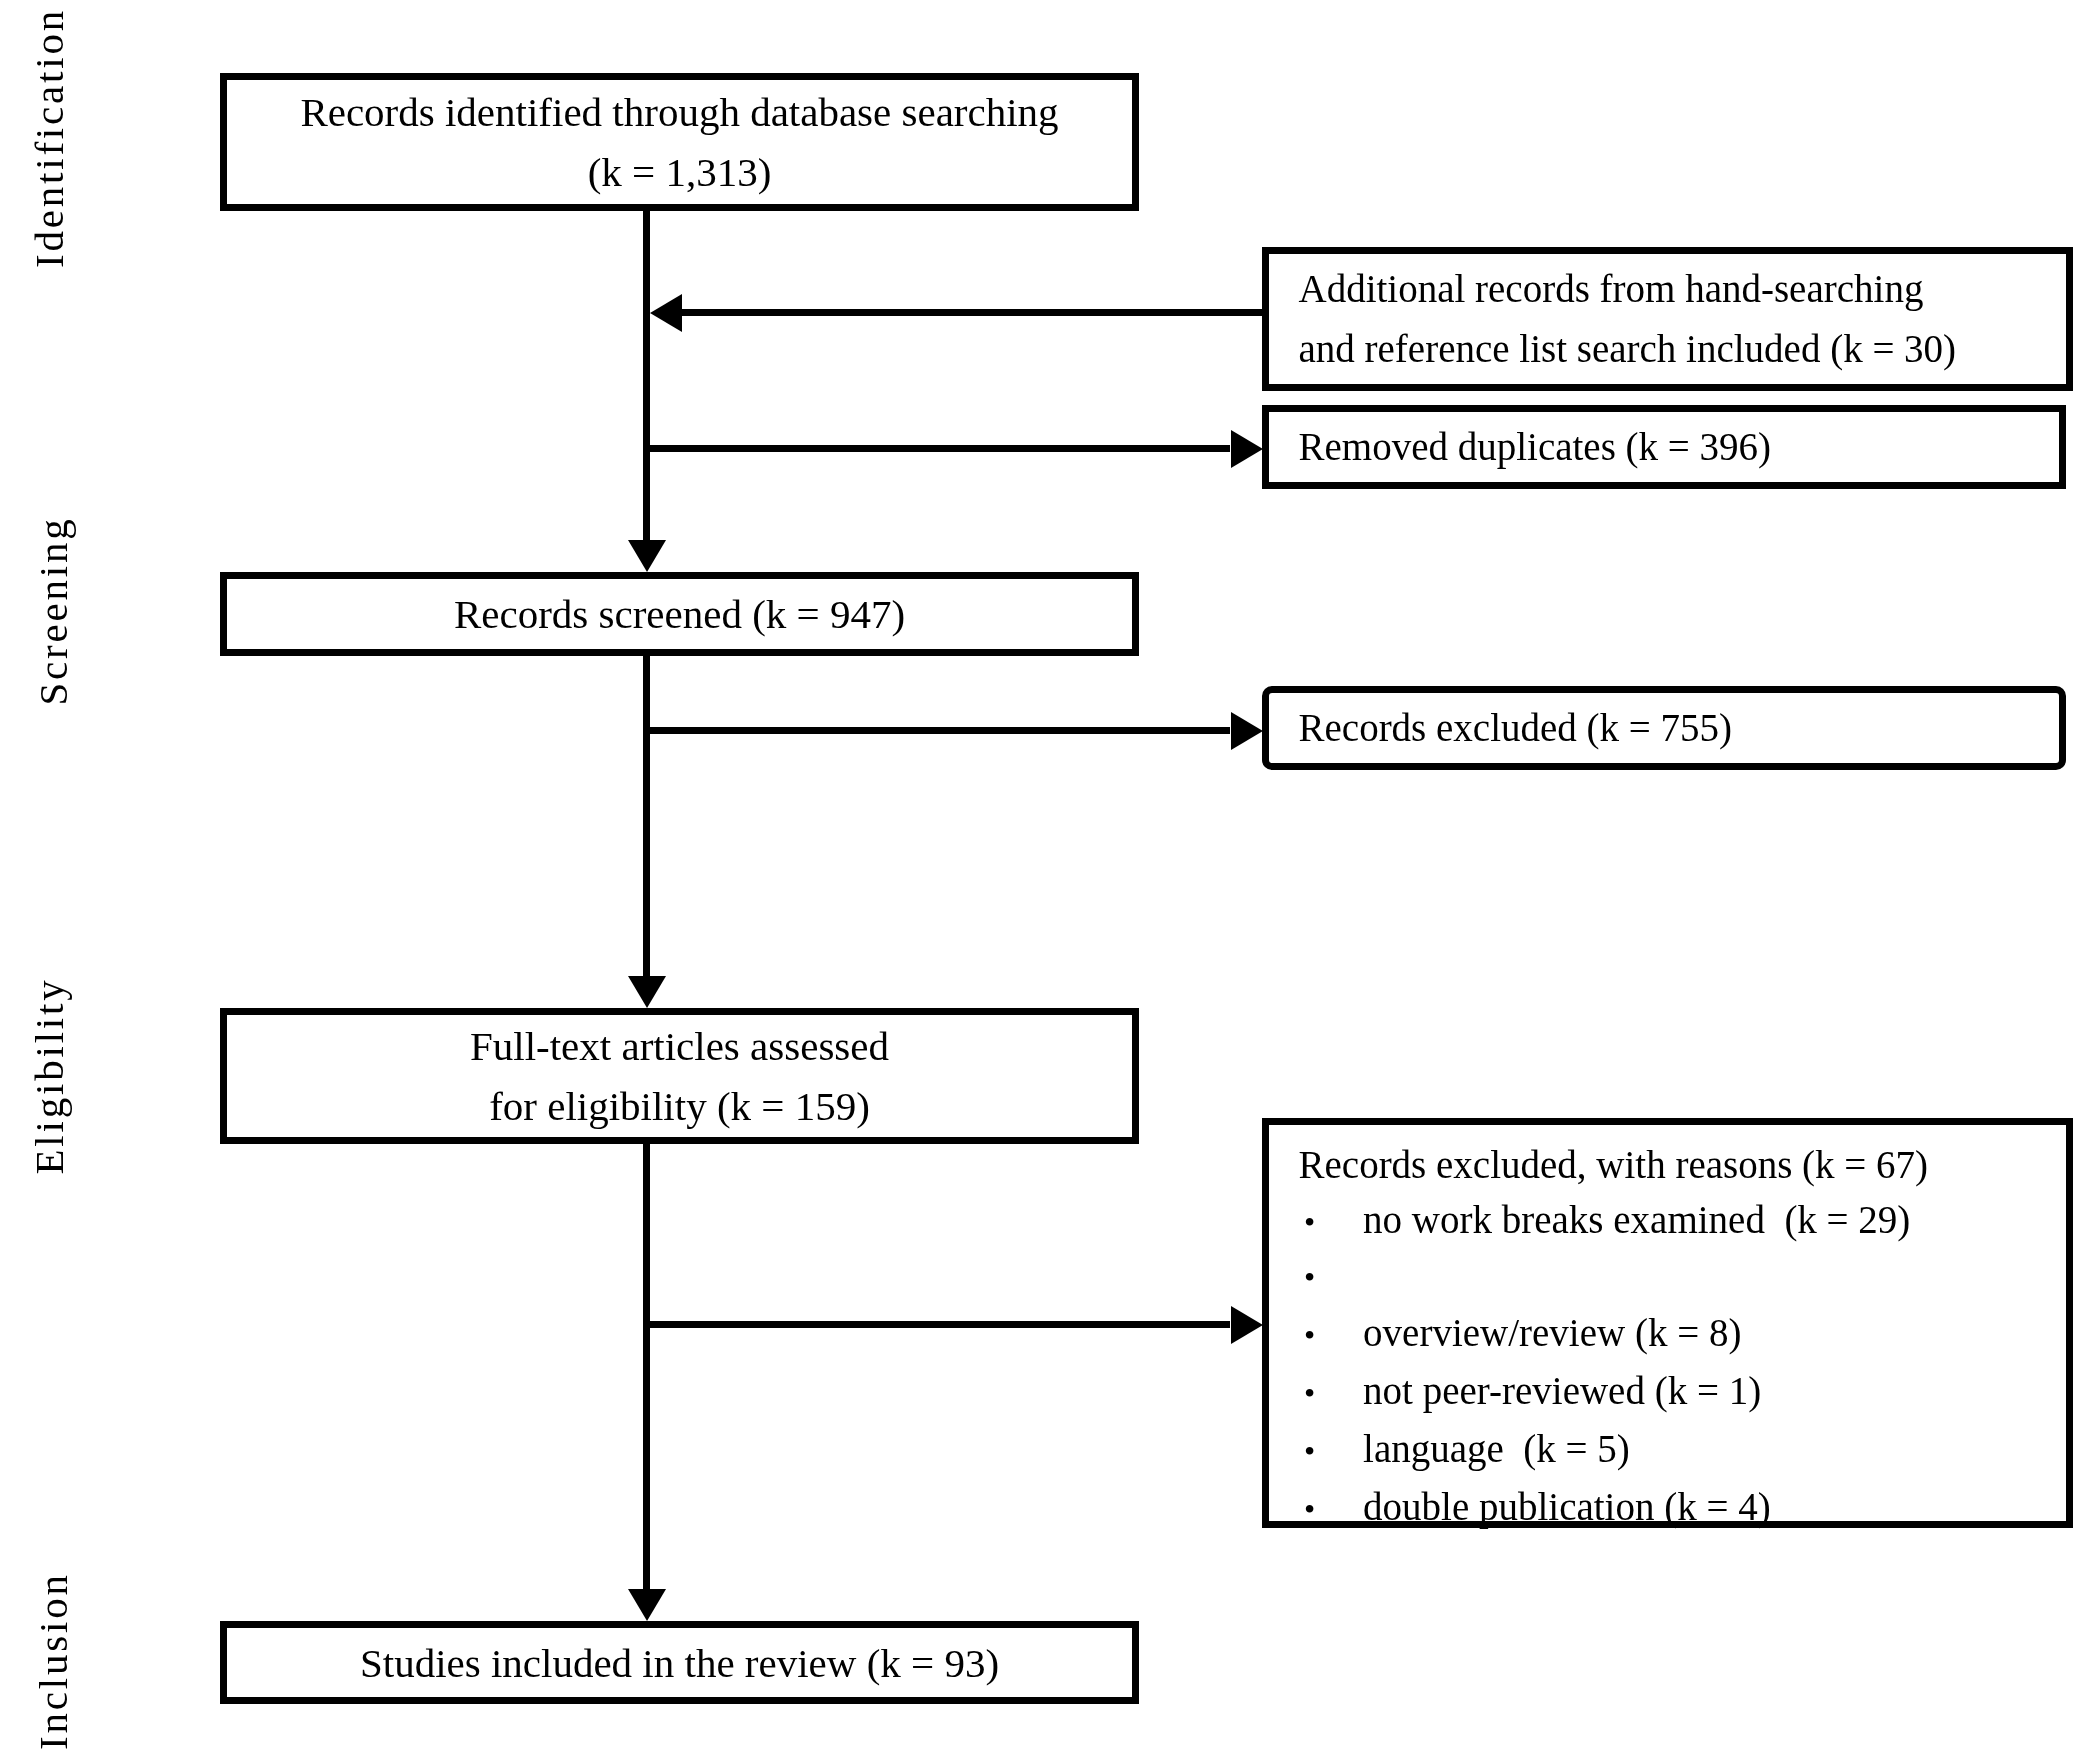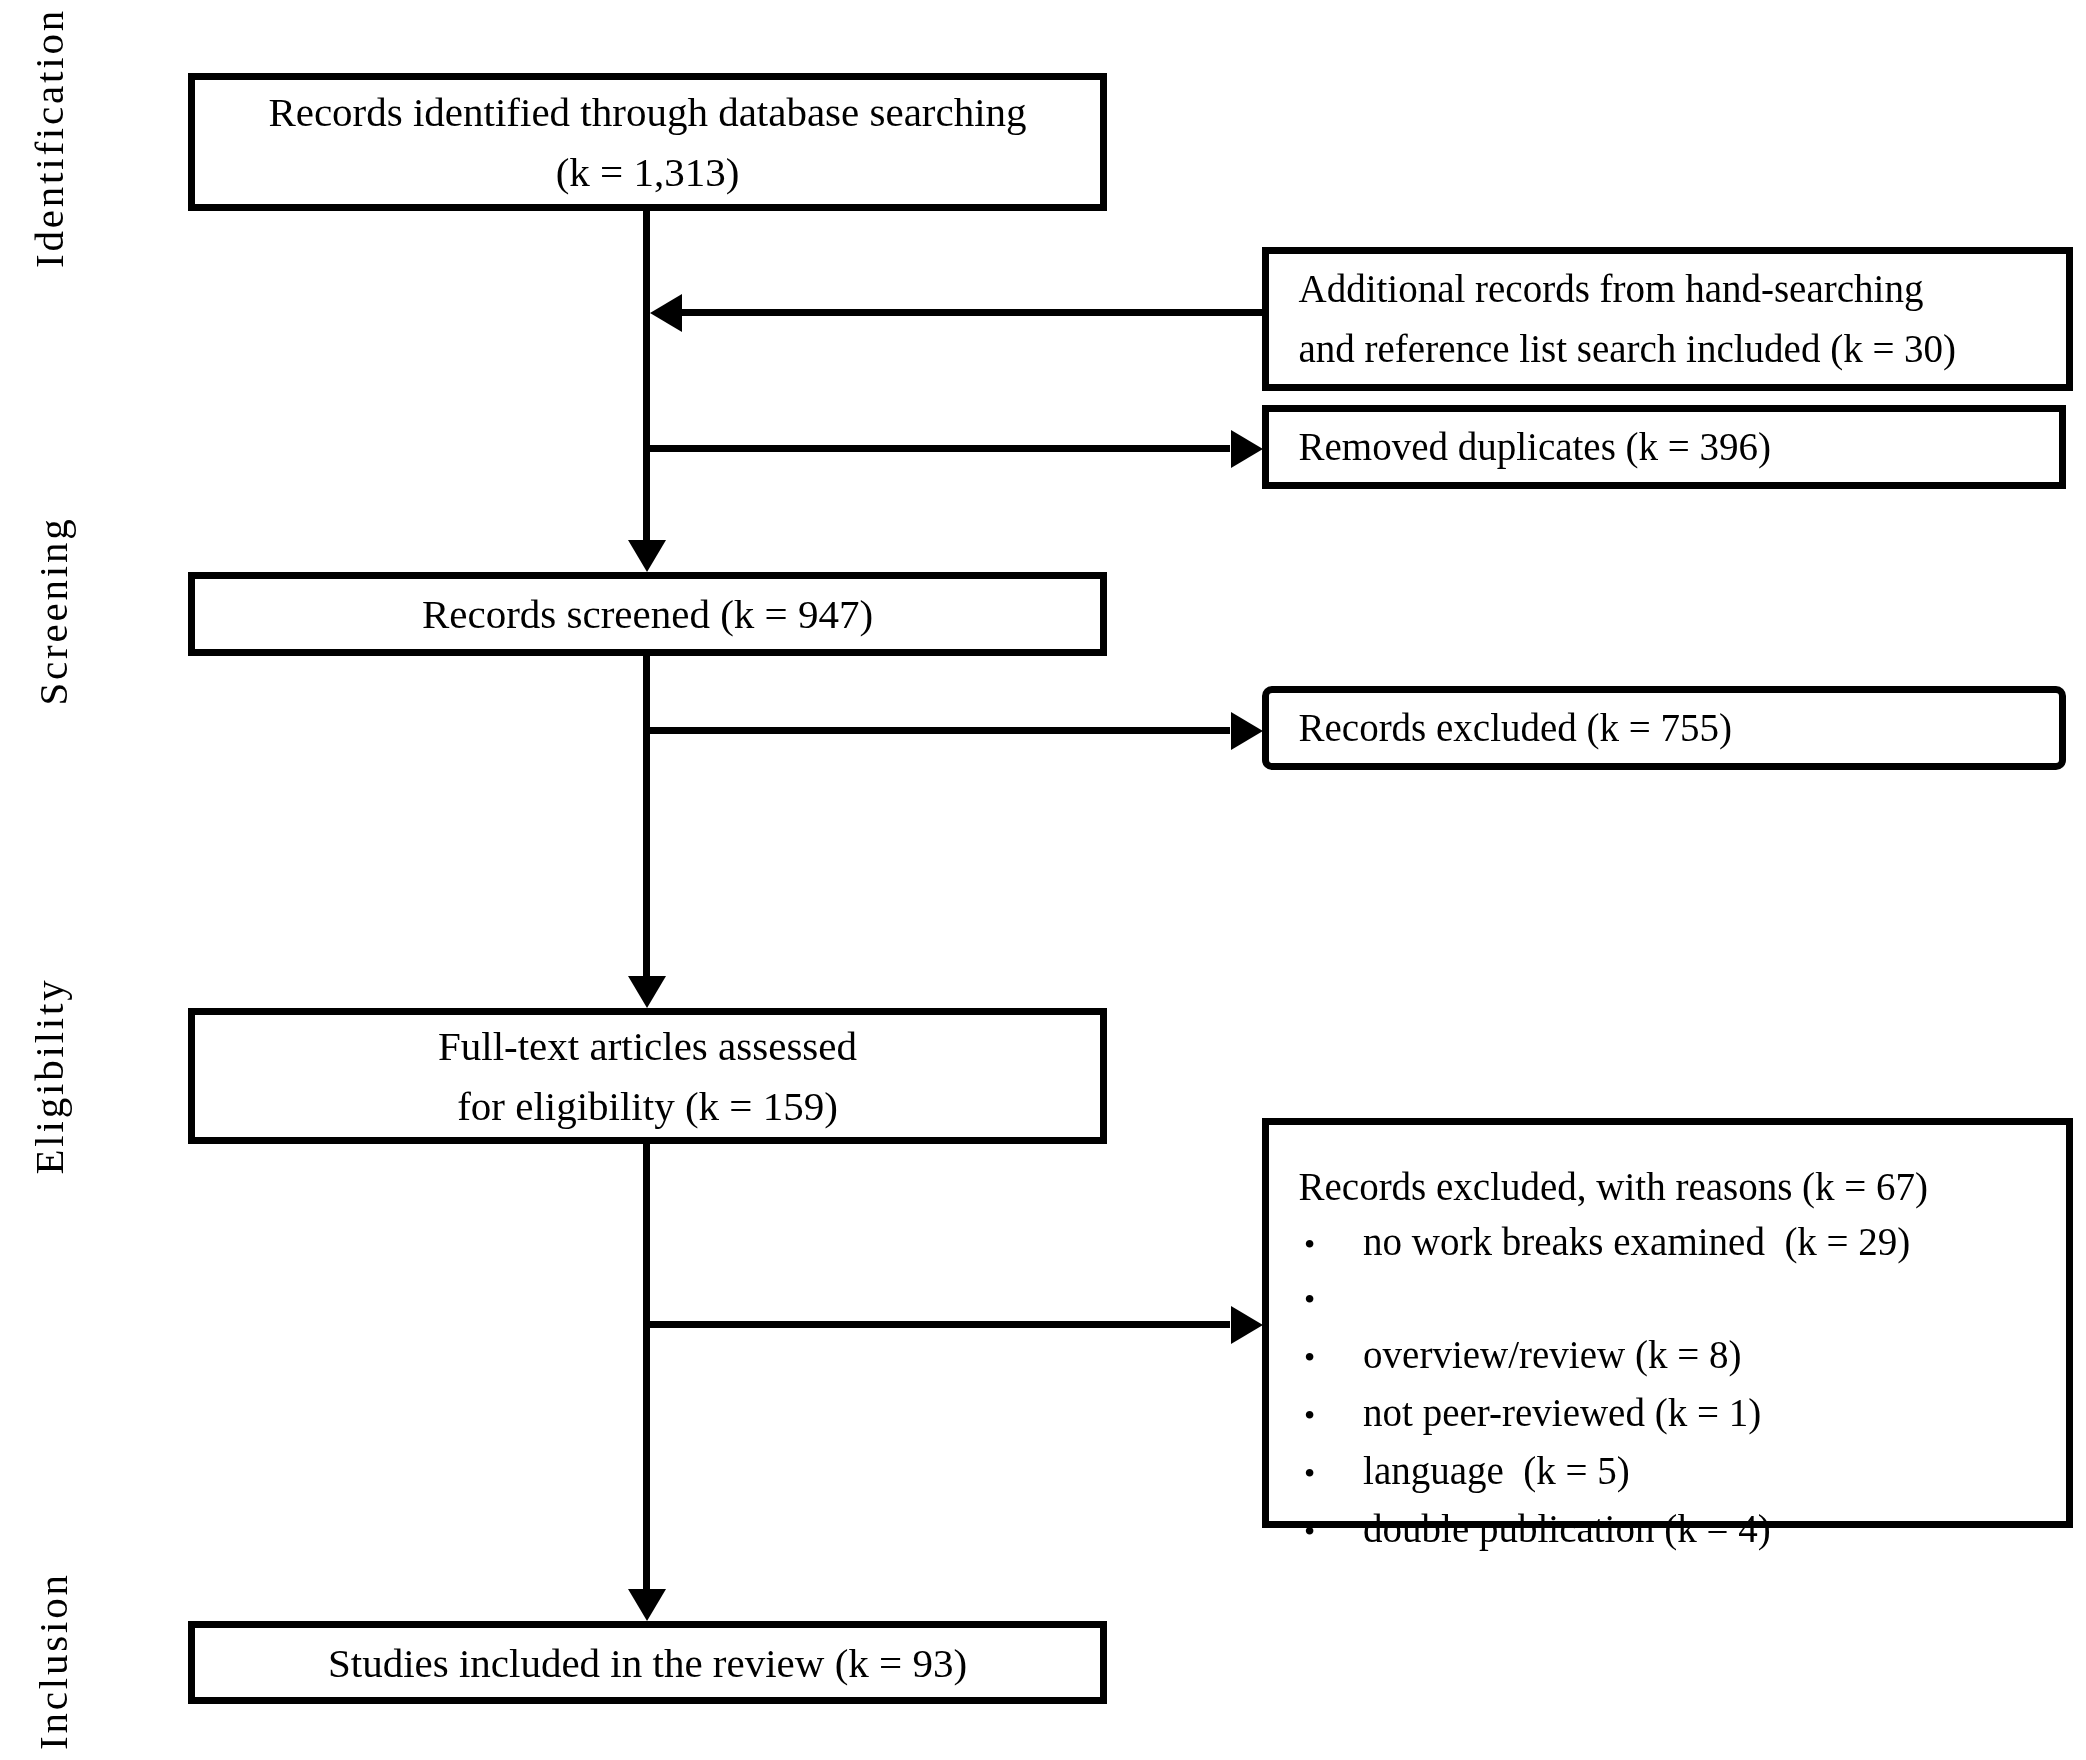--- a/index.html
+++ b/index.html
@@ -23,41 +23,42 @@
     box-sizing: border-box;
     border: 7px solid #000000;
     background: #ffffff;
     display: flex;
     flex-direction: column;
     justify-content: center;
   }
   .box.center {
     align-items: center;
     text-align: center;
+    margin-left: 32px;
   }
   .box.left {
     align-items: flex-start;
     text-align: left;
     padding-left: 29.5px;
     padding-right: 9.8px;
   }
   .box .line {
     white-space: pre;
     line-height: 60px;
   }
   .main-col { left: 188px; width: 919px; font-size: 41px; }
   .right-col { left: 1262px; font-size: 39px; }
 
   #box-identified { top: 73px;  height: 138px; }
   #box-additional { top: 247px;  height: 144px; width: 811px; }
   #box-duplicates { top: 405px;  height: 84px; width: 804px; }
   #box-screened   { top: 572px;  height: 84px; }
   #box-excluded   { top: 686px;  height: 84px; width: 804px; border-radius: 10px; }
   #box-fulltext   { top: 1008px; height: 136px; }
-  #box-reasons    { top: 1118px; height: 410px; width: 811px; justify-content: flex-start; padding-top: 34px; }
+  #box-reasons    { top: 1118px; height: 410px; width: 811px; justify-content: flex-start; padding-top: 12px; }
   #box-included   { top: 1621px; height: 83px; }
 
   
   #box-reasons .line { line-height: 55px; }
   .reason-list {
     list-style: none;
     margin: 0;
     padding: 0;
   }
   .reason-item {

